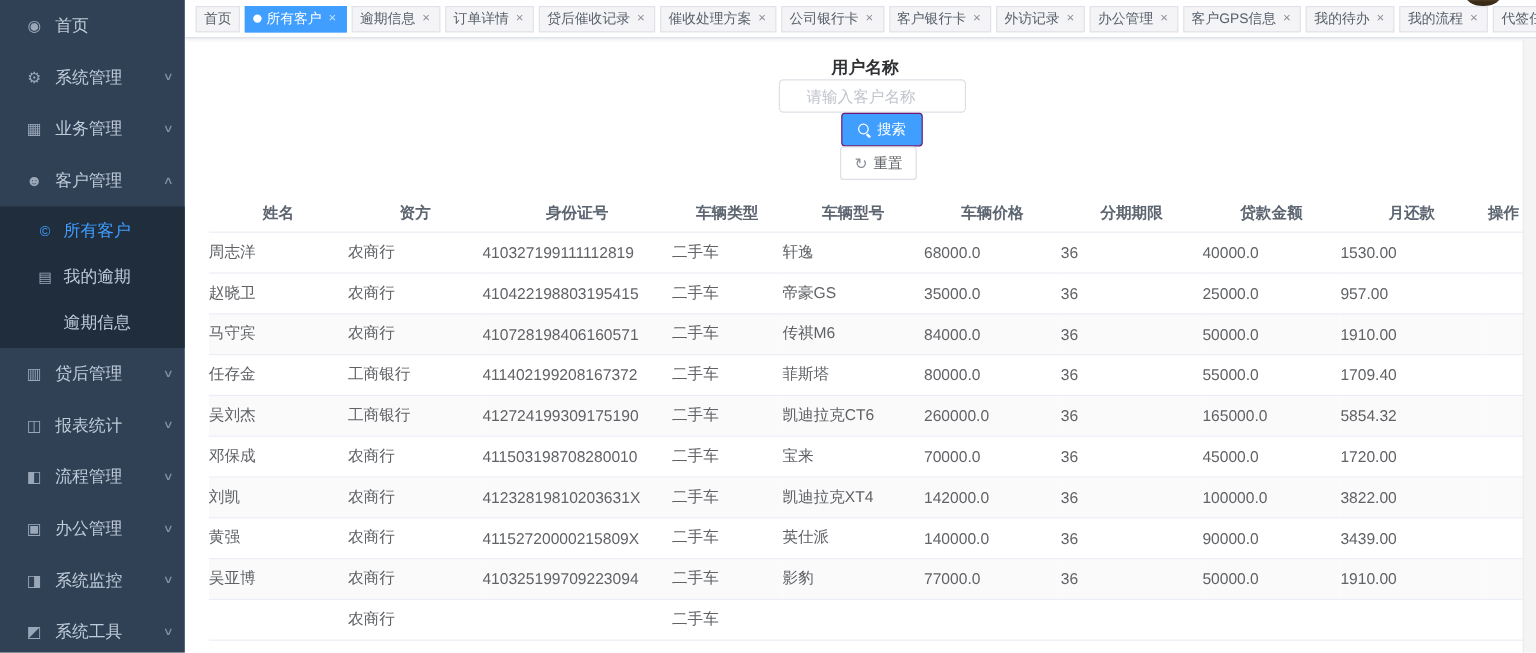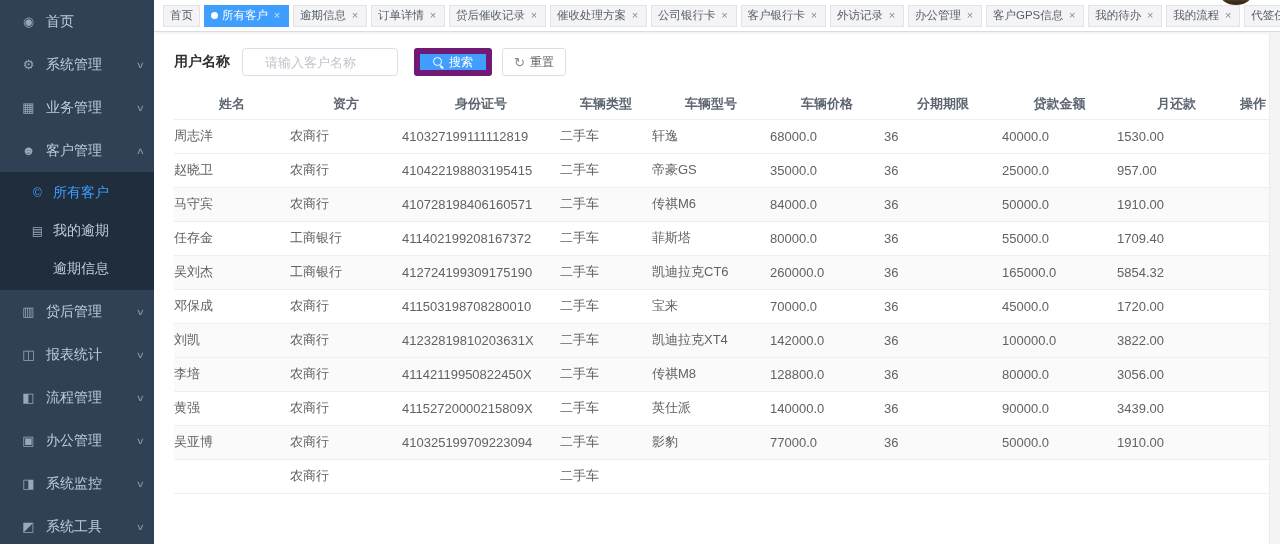--- a/index.html
+++ b/index.html
@@ -52,32 +52,32 @@
   .tab {
     flex: 0 0 auto; height: 22px; display: inline-flex; align-items: center; gap: 4px;
     padding: 0 6px; border: 1px solid #e0e3e9; background: #f4f4f6;
     color: #57606b; font-size: 11.5px; cursor: pointer;
   }
   .tab.active { background: #409EFF; border-color: #409EFF; color: #fff; }
   .tab .dot { width: 7px; height: 7px; border-radius: 50%; background: #fff; flex: 0 0 auto; }
   .tab .close { font-size: 11px; line-height: 11px; width: 10px; text-align: center; opacity: .7; }
 
   
-  #search-row { display: flex; align-items: center; padding: 16px 0 13px 20px; }
+  #search-row { display: flex; align-items: center; padding: 16px 0 13px 20px; flex-direction: column; }
   #search-label { font-weight: bold; font-size: 14px; color: #303133; margin-right: 12px; }
   #search-input {
     width: 156px; height: 28px; border: 1px solid #dcdfe6; border-radius: 4px;
     padding: 0 22px; font-size: 13px; color: #606266; outline: none;
     font-family: "Liberation Sans", "DejaVu Sans", sans-serif;
   }
   #search-input::placeholder { color: #c0c4cc; }
   .btn { height: 28px; display: inline-flex; align-items: center; gap: 5px;
          border-radius: 3px; font-size: 12px; cursor: pointer;
          font-family: "Liberation Sans", "DejaVu Sans", sans-serif; }
-  #search-btn { margin-left: 16px; padding: 0 13px; background: #409EFF; border: 6px solid #701a75; color: #fff; }
+  #search-btn { margin-left: 16px; padding: 0 13px; background: #409EFF; border: 1px solid #701a75; color: #fff; }
   #reset-btn  { margin-left: 10px; padding: 0 11px; background: #fff; border: 1px solid #dcdfe6; color: #606266; }
   .mag { position: relative; width: 11px; height: 11px; display: inline-block; }
   .mag::before { content: ''; position: absolute; left: 0; top: 0; width: 7px; height: 7px;
                  border: 1.5px solid #fff; border-radius: 50%; }
   .mag::after { content: ''; position: absolute; left: 8px; top: 8px; width: 4px; height: 1.5px;
                 background: #fff; transform: rotate(45deg); transform-origin: 0 0; }
   .refresh-glyph { font-size: 13px; line-height: 13px; color: #8a9099; }
 
   
   #table-wrap { padding: 0 10px 0 20px; }
@@ -356,32 +356,20 @@
             <td>农商行</td>
             <td>41232819810203631X</td>
             <td>二手车</td>
             <td>凯迪拉克XT4</td>
             <td>142000.0</td>
             <td>36</td>
             <td>100000.0</td>
             <td>3822.00</td>
             <td><a class="detail">详情</a></td>
           </tr>
-          <tr class="striped">
-            <td>李培</td>
-            <td>农商行</td>
-            <td>41142119950822450X</td>
-            <td>二手车</td>
-            <td>传祺M8</td>
-            <td>128800.0</td>
-            <td>36</td>
-            <td>80000.0</td>
-            <td>3056.00</td>
-            <td><a class="detail">详情</a></td>
-          </tr>
           <tr>
             <td>黄强</td>
             <td>农商行</td>
             <td>41152720000215809X</td>
             <td>二手车</td>
             <td>英仕派</td>
             <td>140000.0</td>
             <td>36</td>
             <td>90000.0</td>
             <td>3439.00</td>

